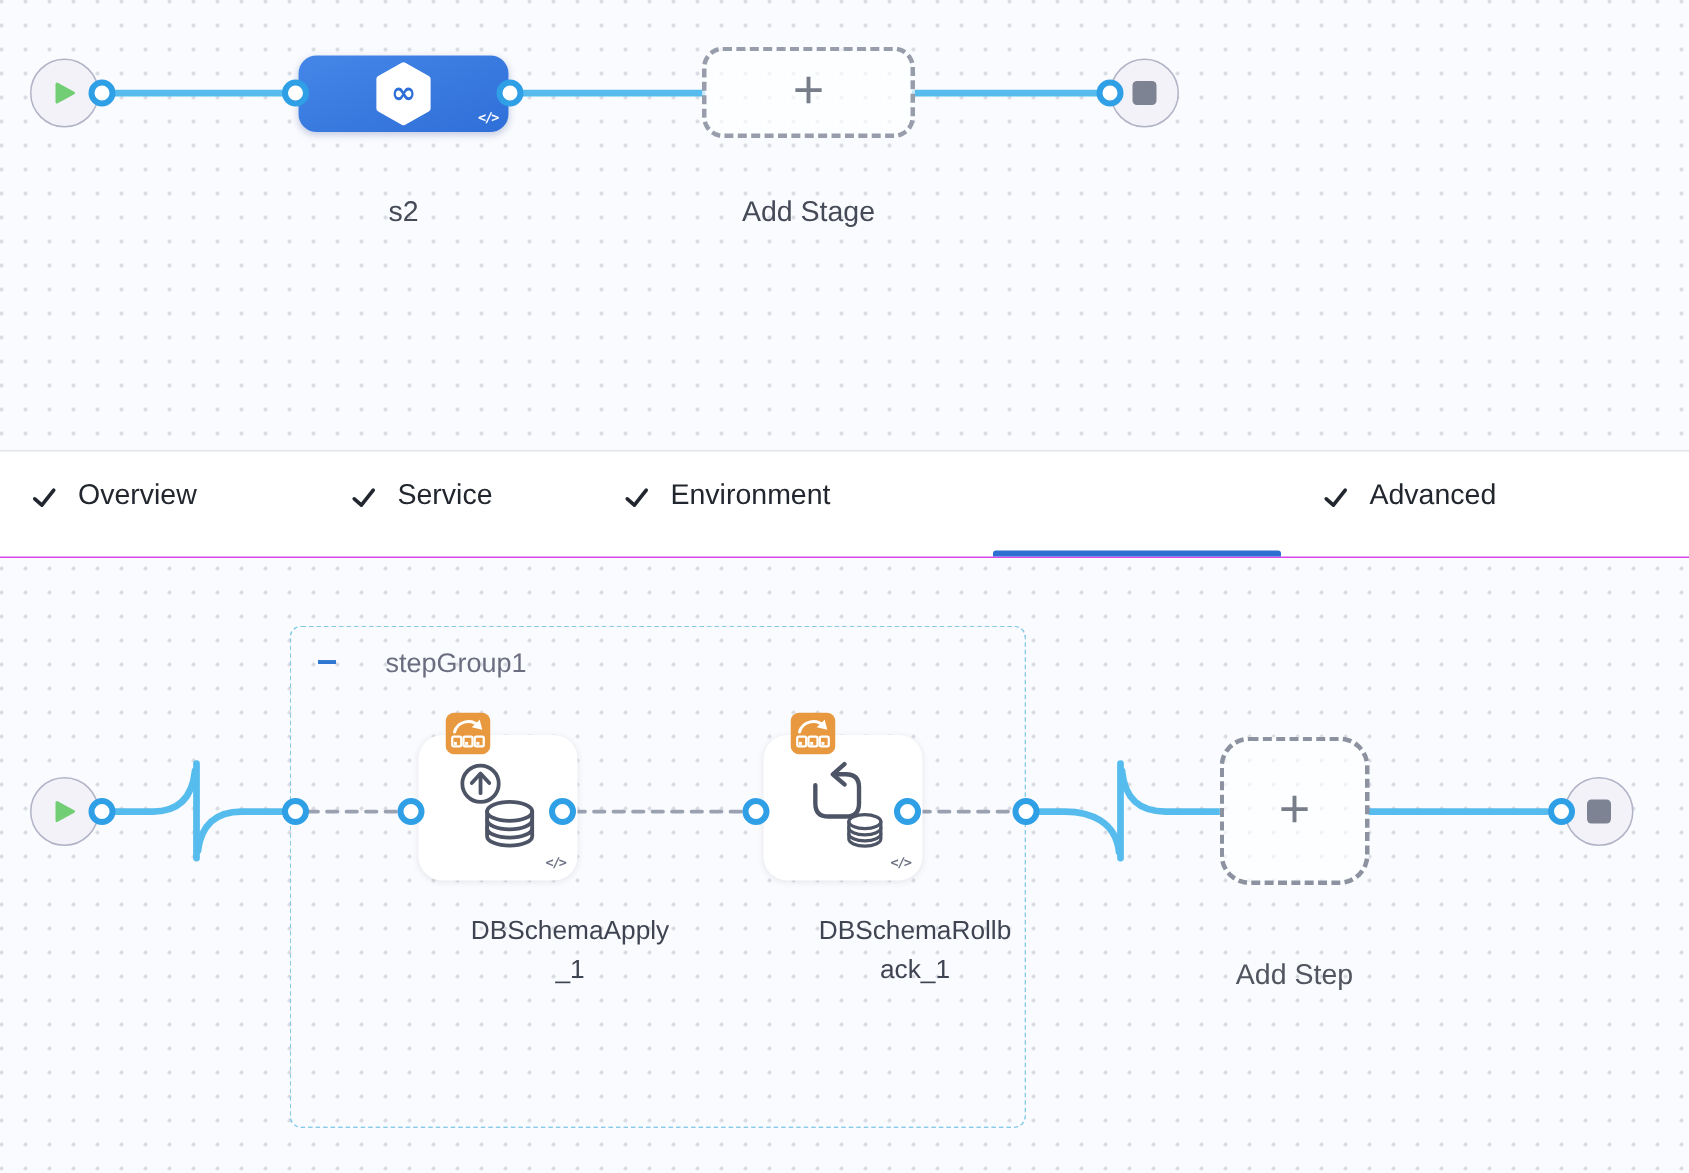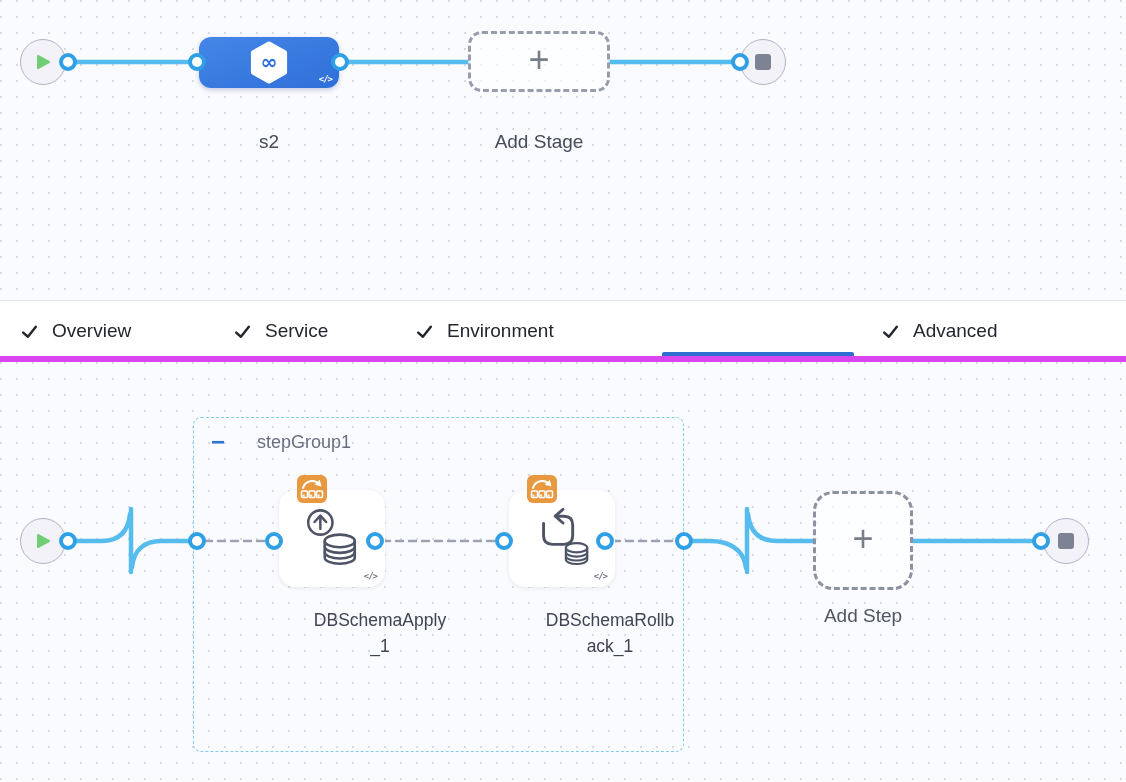--- a/index.html
+++ b/index.html
@@ -35,22 +35,22 @@
     display:flex;align-items:center;justify-content:center;z-index:3;}
   .add-stage{left:468px;top:31px;width:142px;height:61px;border:3px dashed #979daa;border-radius:14px;}
   .add-step{left:813px;top:491px;width:100px;height:99px;border:3px dashed #8c92a0;border-radius:20px;}
   .plus-glyph{font-size:36px;font-weight:300;color:#787d8a;line-height:1;margin-top:-3px;}
 
   .node-label{position:absolute;text-align:center;color:#454a57;font-size:19px;z-index:3;}
   .step-label{position:absolute;text-align:center;color:#3f4452;font-size:17.5px;line-height:26px;
     word-break:break-all;z-index:3;margin-left:48px;}
 
   
-  .tabbar{position:absolute;left:0;top:300px;width:1126px;height:62px;background:#ffffff;
-    border-top:1px solid #e3e5ea;border-bottom:6px solid #d946ef;box-sizing:border-box;z-index:5;}
+  .tabbar{position:absolute;left:0;top:300px;width:1126px;height:72px;background:#ffffff;
+    border-top:1px solid #e3e5ea;border-bottom:1px solid #d946ef;box-sizing:border-box;z-index:5;}
   .tab{position:absolute;top:0;height:60px;display:flex;align-items:center;gap:13px;
     font-size:19px;font-weight:500;color:#22262e;cursor:pointer;}
   .tab.active{font-weight:700;}
   .tab-underline{position:absolute;left:662px;bottom:0;width:192px;height:4px;border-radius:2px 2px 0 0;
     background:#2e6fd2;}
 
   
   .step-group{position:absolute;left:193px;top:417px;width:491px;height:335px;box-sizing:border-box;
     border:1.5px dashed #85cbe9;border-radius:8px;z-index:1;}
   .sg-header{position:absolute;left:211px;top:431px;display:flex;align-items:center;gap:16px;z-index:3;}
@@ -229,21 +229,21 @@
   <div class="dashed-node add-step">
     <span class="plus-glyph">+</span>
   </div>
 
   <div class="round-node" style="left:1043px;top:518px;">
     <div class="end-square"></div>
   </div>
 
   <div class="step-label" style="left:264px;top:607px;width:136px;">DBSchemaApply_1</div>
   <div class="step-label" style="left:494px;top:607px;width:136px;">DBSchemaRollback_1</div>
-  <div class="node-label" style="left:793px;top:605px;width:140px;color:#50555f;">Add Step</div>
+  <div class="node-label" style="left:793px;top:640px;width:140px;color:#50555f;">Add Step</div>
 
   <div class="ring" style="left:58.5px;top:532px;"></div>
   <div class="ring" style="left:187.5px;top:532px;"></div>
   <div class="ring" style="left:264.5px;top:532px;"></div>
   <div class="ring" style="left:365.5px;top:532px;"></div>
   <div class="ring" style="left:494.5px;top:532px;"></div>
   <div class="ring" style="left:595.5px;top:532px;"></div>
   <div class="ring" style="left:674.5px;top:532px;"></div>
   <div class="ring" style="left:1031.5px;top:532px;"></div>
 

